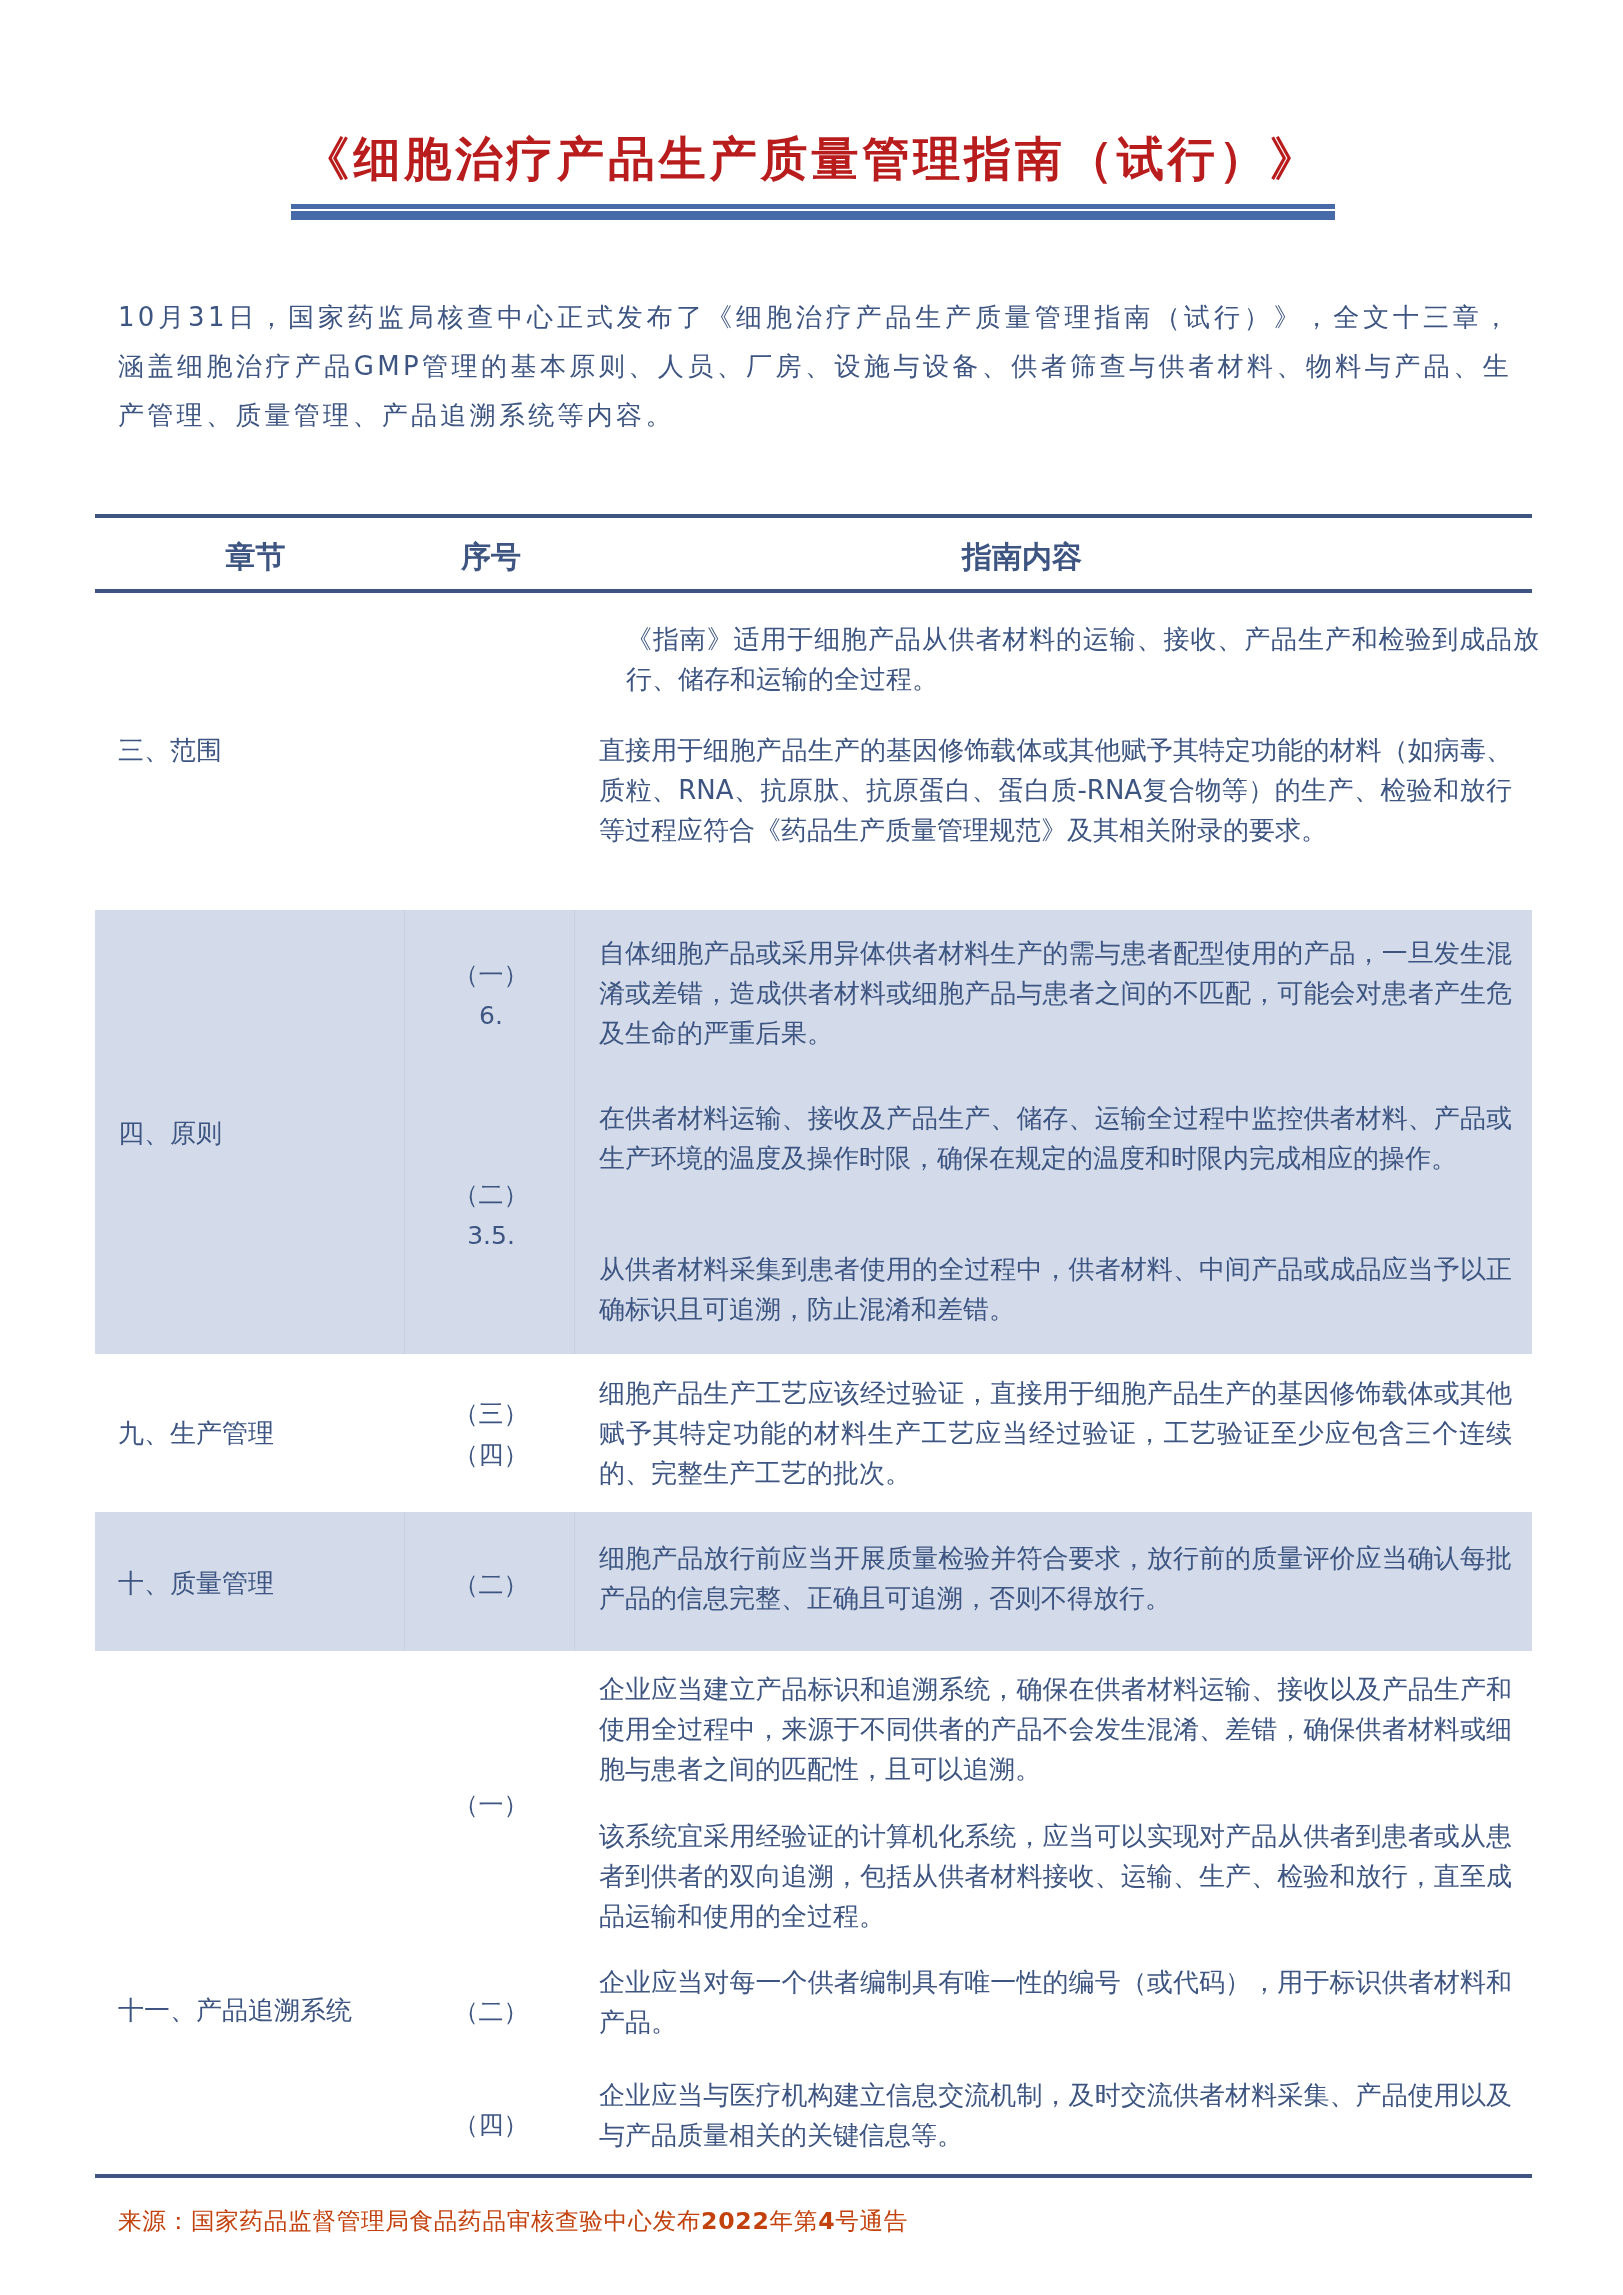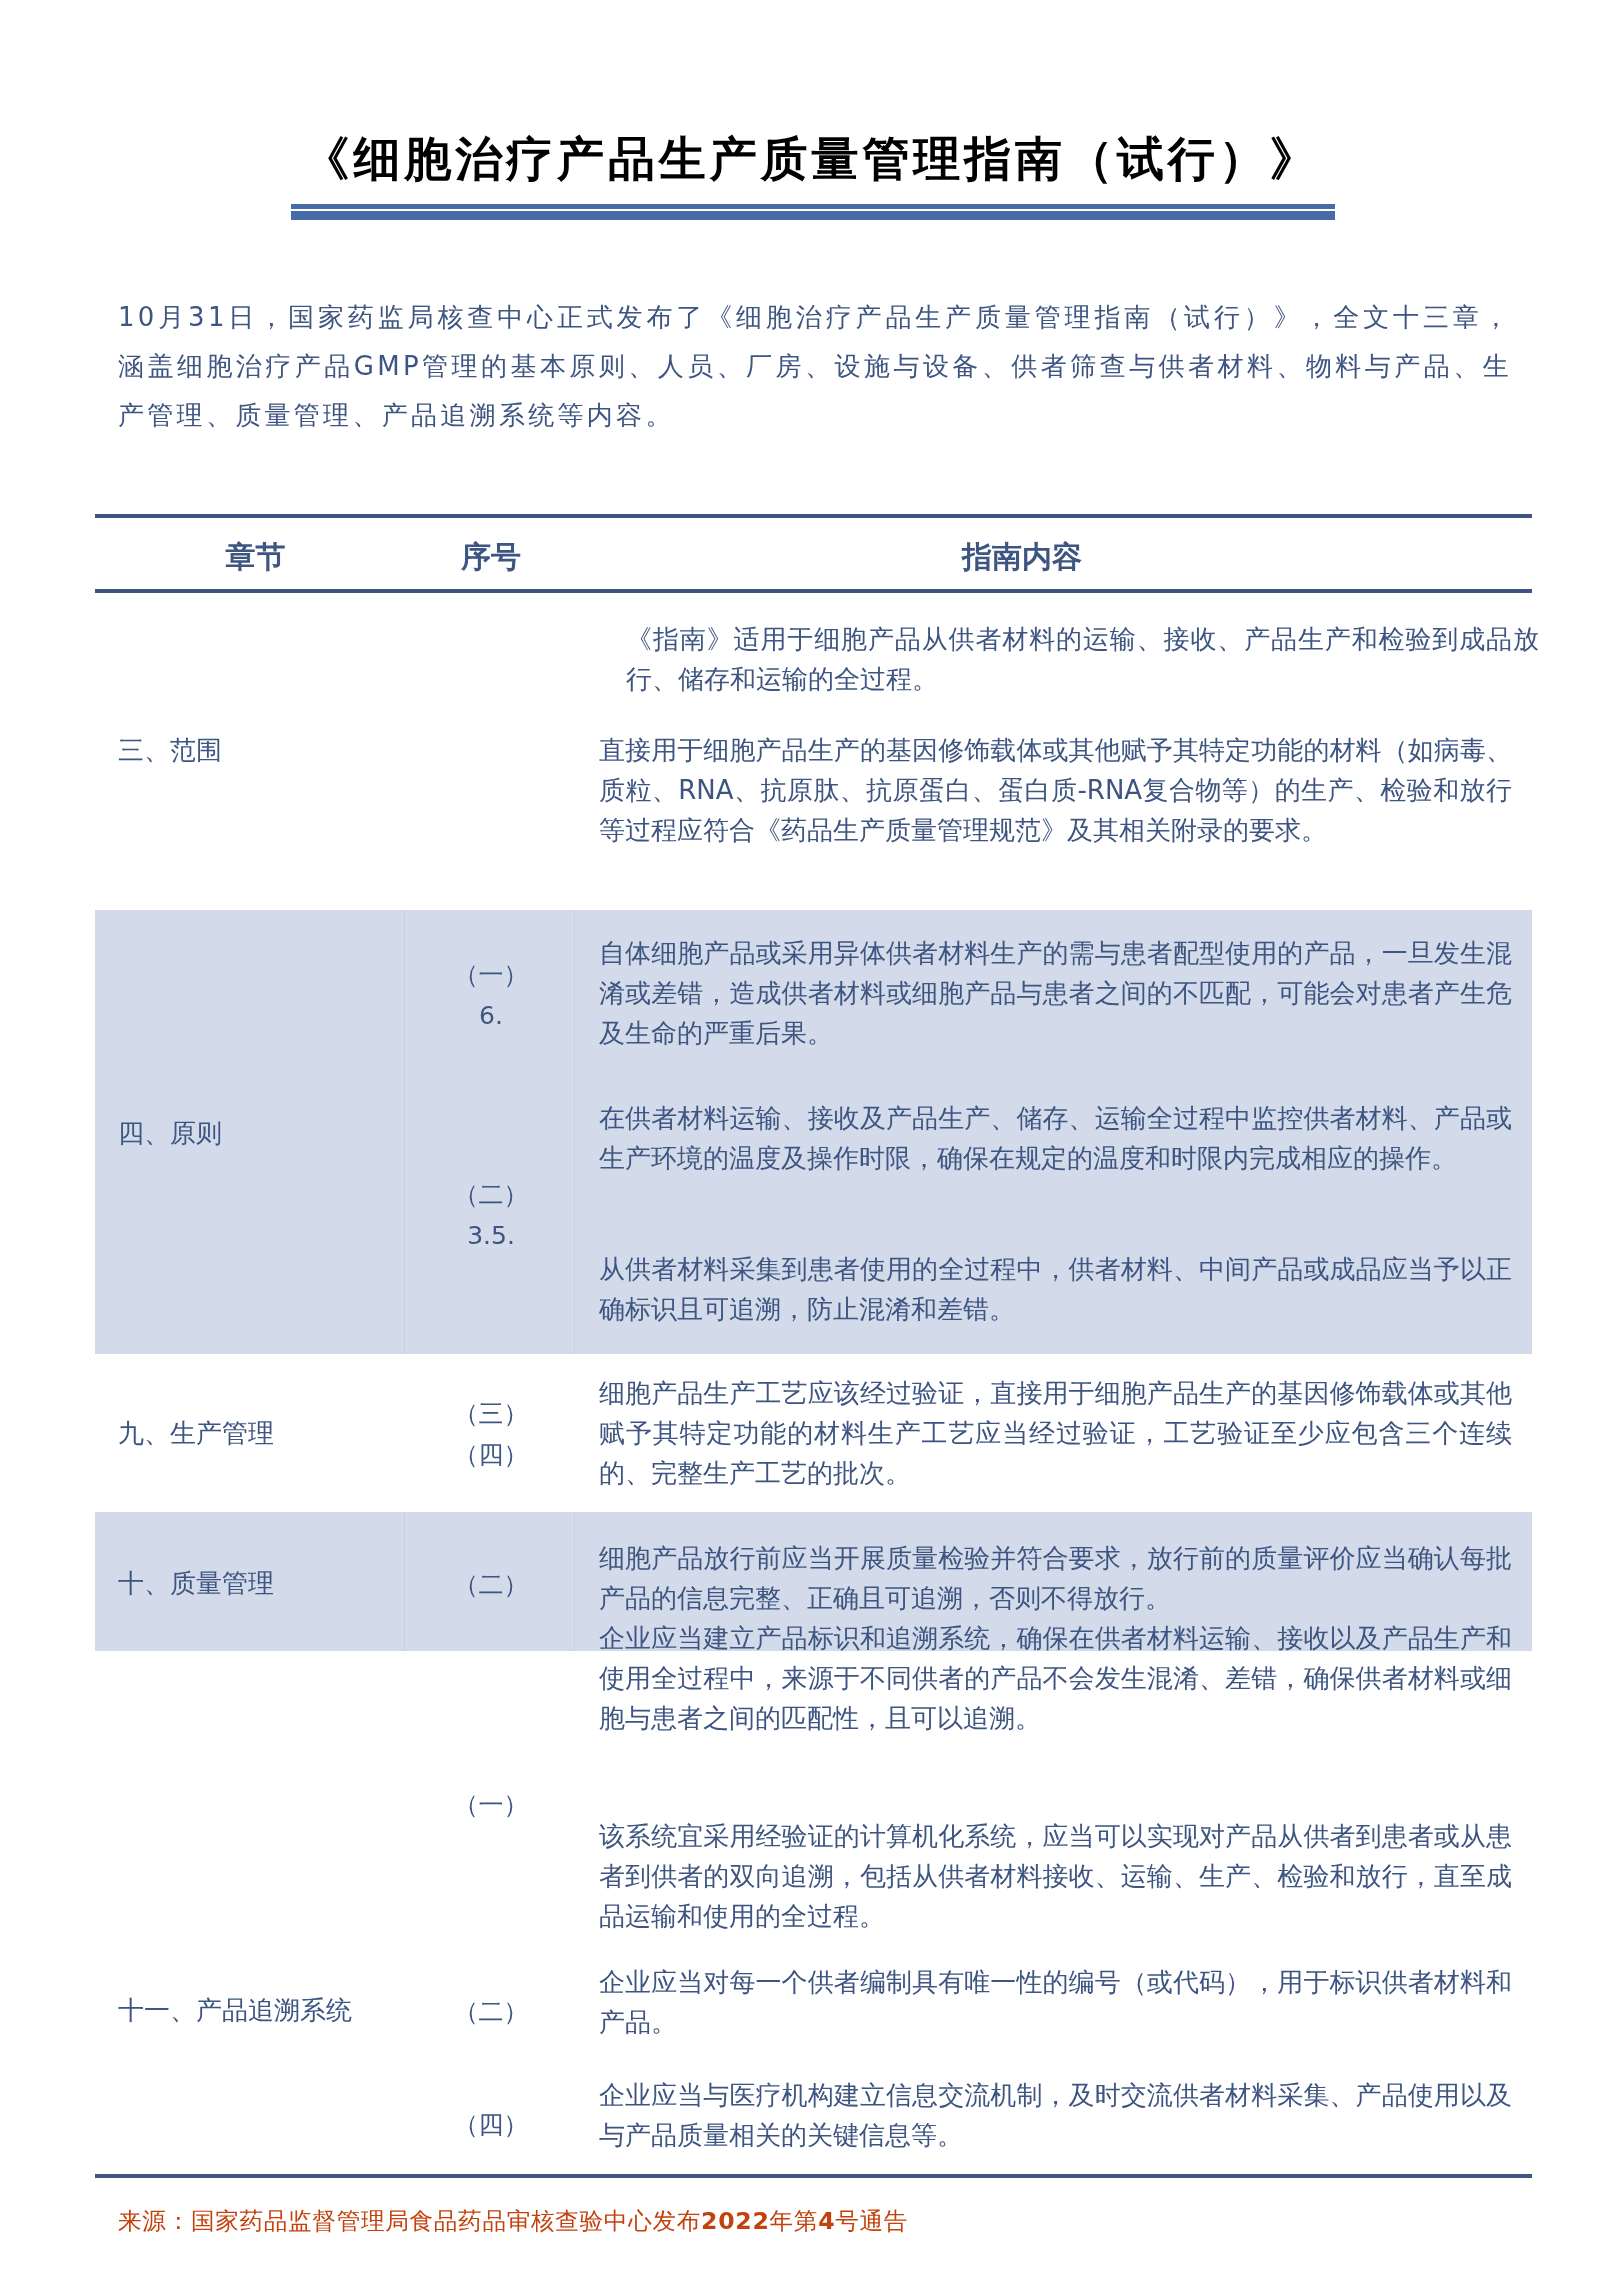--- a/index.html
+++ b/index.html
@@ -1,20 +1,20 @@
 <!DOCTYPE html>
 <html style="font-size:10.5px"><head>
 <meta charset="utf-8">
 <style>
   html, body { margin:0; padding:0; background:#ffffff; }
   body { width:1623px; height:2295px; position:relative; overflow:hidden;
          font-family:"DejaVu Sans","Liberation Sans",sans-serif; color:#3d5580; }
   .abs { position:absolute; }
   #title { left:0; width:1623px; top:128px; text-align:center; font-size:47px; font-weight:bold;
-           letter-spacing:3.9px; color:#000000; white-space:nowrap; }
+           letter-spacing:3.9px; color:#b91c1c; white-space:nowrap; }
   .rule-thin { left:291px; width:1044px; top:204px; height:5.2px; background:#466ba8; }
   .rule-thick { left:291px; width:1044px; top:211px; height:9.2px; background:#466ba8; }
   #intro { left:118px; width:1394px; top:293px; font-size:26px; line-height:49px; letter-spacing:3.3px;
            text-align:justify; color:#3d5580; }
   .tline { left:95px; width:1437px; height:3.9px; background:#3d5580; }
   .th { top:537px; font-size:30px; font-weight:bold; text-align:center; height:39px; line-height:39px; }
   .row { left:95px; width:1437px; }
   .shaded { background:#d3dbea; }
   .cell-ch { font-size:26px; left:118px; white-space:nowrap;font-family:Liberation Mono, monospace; }
   .cell-no { font-size:25px; left:406px; width:170px; text-align:center; line-height:41px; }
@@ -75,21 +75,21 @@
   <div class="abs coldiv" style="left:574px;top:1512px;height:139px;"></div>
   <div class="abs cell-ch" style="top:1566px;">十、质量管理</div>
   <div class="abs cell-no" style="top:1564px;">（二）</div>
   <div class="abs cell-ct" style="top:1538px;">细胞产品放行前应当开展质量检验并符合要求，放行前的质量评价应当确认每批产品的信息完整、正确且可追溯，否则不得放行。</div>
 
   <div class="abs row" style="top:1651px;height:524px;"></div>
   <div class="abs cell-ch" style="top:1993px;">十一、产品追溯系统</div>
   <div class="abs cell-no" style="top:1784px;">（一）</div>
   <div class="abs cell-no" style="top:1991px;">（二）</div>
   <div class="abs cell-no" style="top:2104px;">（四）</div>
-  <div class="abs cell-ct" style="top:1618px;">企业应当建立产品标识和追溯系统，确保在供者材料运输、接收以及产品生产和使用全过程中，来源于不同供者的产品不会发生混淆、差错，确保供者材料或细胞与患者之间的匹配性，且可以追溯。</div>
+  <div class="abs cell-ct" style="top:1669px;">企业应当建立产品标识和追溯系统，确保在供者材料运输、接收以及产品生产和使用全过程中，来源于不同供者的产品不会发生混淆、差错，确保供者材料或细胞与患者之间的匹配性，且可以追溯。</div>
   <div class="abs cell-ct" style="top:1816px;">该系统宜采用经验证的计算机化系统，应当可以实现对产品从供者到患者或从患者到供者的双向追溯，包括从供者材料接收、运输、生产、检验和放行，直至成品运输和使用的全过程。</div>
   <div class="abs cell-ct" style="top:1962px;">企业应当对每一个供者编制具有唯一性的编号（或代码），用于标识供者材料和产品。</div>
   <div class="abs cell-ct" style="top:2075px;">企业应当与医疗机构建立信息交流机制，及时交流供者材料采集、产品使用以及与产品质量相关的关键信息等。</div>
 
   <div class="abs tline" style="top:2174px;"></div>
 </div>
 
 <div id="footer" class="abs"><span>来源：国家药品监督管理局食品药品审核查验中心发布</span><b>2022</b><span>年第</span><b>4</b><span>号通告</span></div>
 
 

